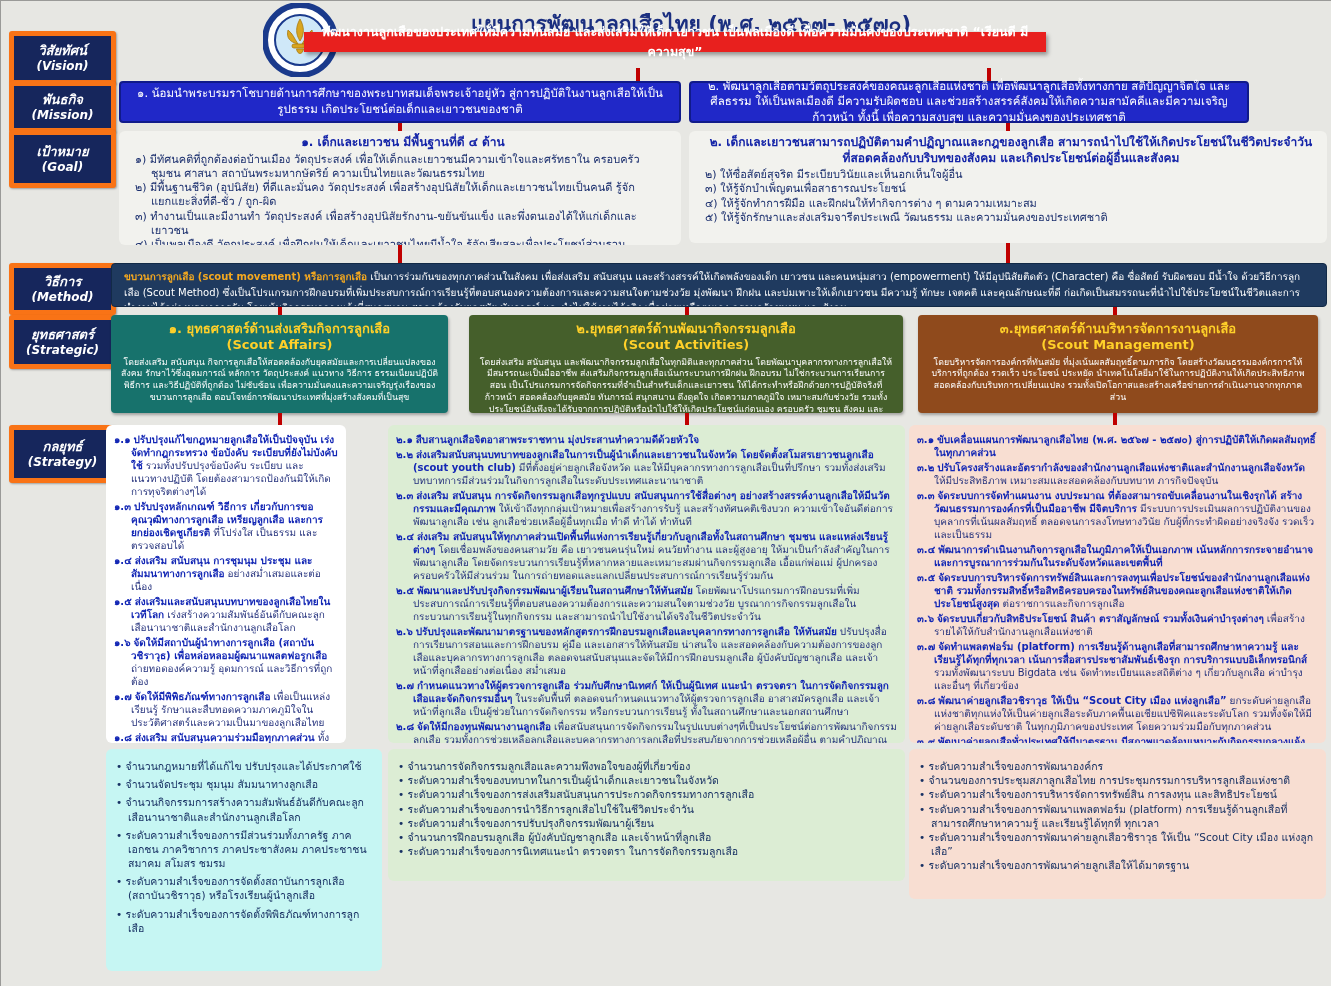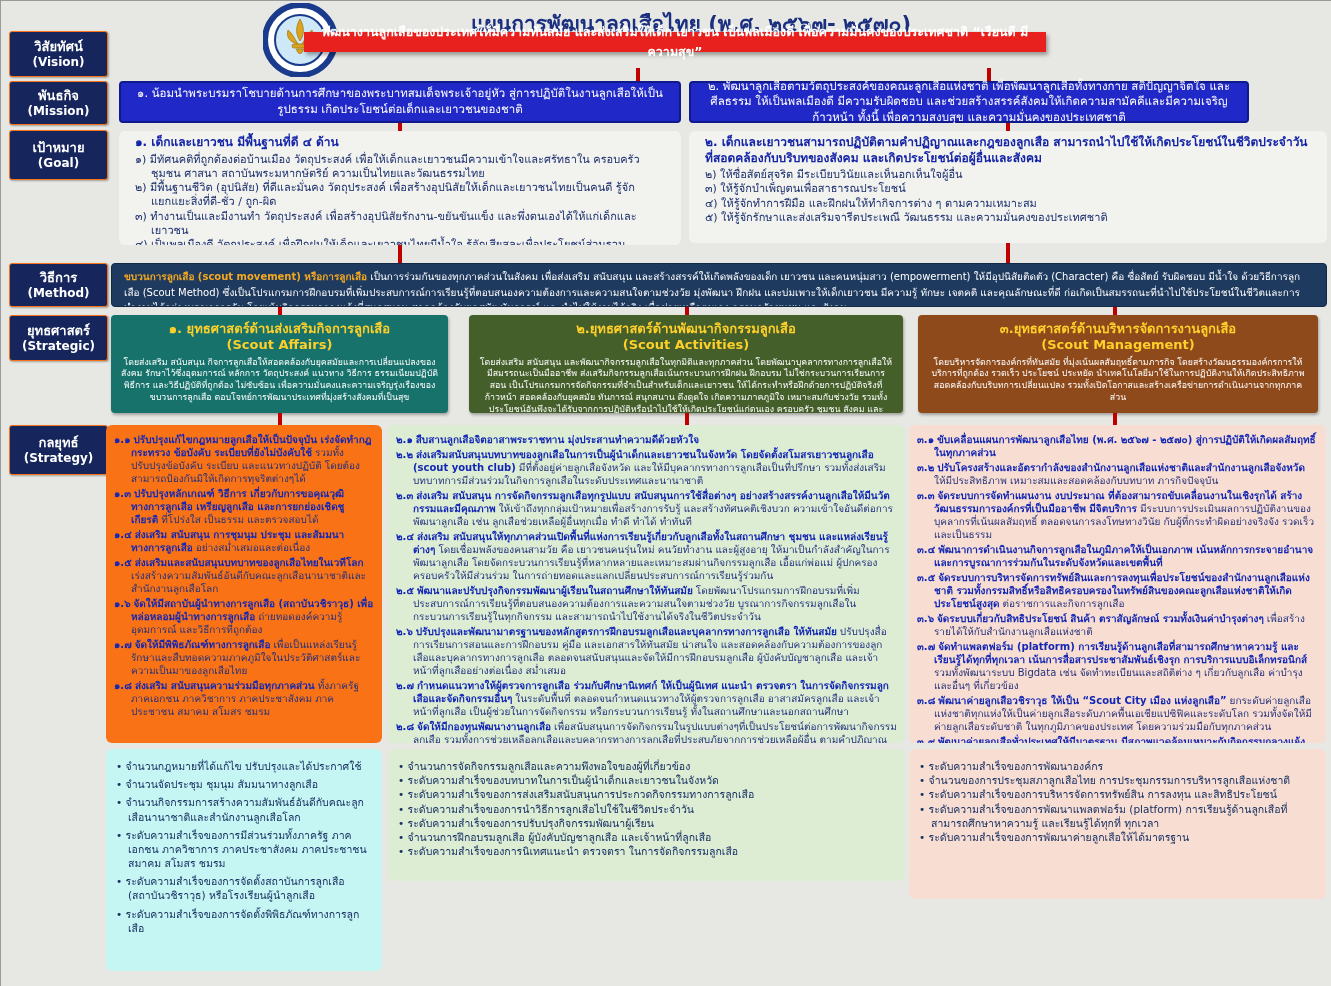--- a/index.html
+++ b/index.html
@@ -1,22 +1,22 @@
 <!DOCTYPE html>
 <html><head>
 <meta charset="utf-8">
 <style>
   html,body{margin:0;padding:0;background:#c9c9c5;}
   .canvas{position:relative;width:1331px;height:986px;background:#e7e7e3;overflow:hidden;
           border:1px solid #9a9a98;font-family:"DejaVu Sans","Liberation Sans",sans-serif;}
 
   
   .side{position:absolute;left:8px;width:97px;background:#16265c;color:#fff;text-align:center;
-        border-radius:3px;border:1px solid #f97316;display:flex;flex-direction:column;
-        justify-content:center;font-weight:bold;box-shadow:1px 1px 2px rgba(0,0,0,.3);}
+        border-radius:3px;border:5px solid #f97316;display:flex;flex-direction:column;
+        justify-content:center;font-weight:bold;box-shadow:1px 1px 2px rgba(0,0,0,.3);font-style:italic;}
   .side .th{font-size:13px;line-height:1.2;}
   .side .en{font-size:12px;line-height:1.2;}
   .sv{top:30px;height:44px}.sm{top:80px;height:42px}.sg{top:129px;height:48px}
   .sme{top:262px;height:42px}.sst{top:314px;height:44px}.ssy{top:424px;height:48px}
 
   
   .title{position:absolute;left:340px;top:6px;width:700px;text-align:center;
          font-size:21px;font-weight:bold;color:#1b2f80;}
   .banner{position:absolute;left:303px;top:31px;width:742px;height:20px;background:#e8201e;
           color:#fff;display:flex;align-items:center;justify-content:center;text-align:center;
@@ -27,21 +27,21 @@
   
   .mission{position:absolute;top:80px;height:42px;background:#2028c8;border:2px solid #101a8a;
            border-radius:4px;color:#fff;font-size:11.5px;display:flex;align-items:center;
            justify-content:center;text-align:center;padding:2px 12px;box-sizing:border-box;line-height:1.35;}
   .m1{left:118px;width:562px}.m2{left:688px;width:560px}
 
   
   .goal{position:absolute;top:130px;background:#f2f2ee;border-radius:6px;color:#1b2f6e;
         font-size:11px;padding:4px 10px 4px 16px;box-sizing:border-box;overflow:hidden;line-height:1.3;}
   .g1{left:118px;width:562px;height:114px}.g2{left:688px;width:638px;height:112px}
-  .goal .gtitle{font-weight:bold;color:#1424a8;font-size:12px;margin-bottom:2px;padding:0;text-indent:0;}
+  .goal .gtitle{text-align:center;font-weight:bold;color:#1424a8;font-size:12px;margin-bottom:2px;padding:0;text-indent:0;}
   .goal .gi{padding-left:16px;text-indent:-16px;}
 
   
   .method{position:absolute;left:110px;top:262px;width:1216px;height:44px;background:#1f3a5f;
           border-radius:4px;color:#fff;font-size:10px;padding:5px 12px;box-sizing:border-box;
           line-height:1.55;overflow:hidden;border:1px solid #122a47;}
   .method .lead{color:#f5a91f;font-weight:bold;}
 
   
   .strat{position:absolute;top:314px;height:98px;border-radius:4px;color:#fff;text-align:center;
@@ -49,21 +49,21 @@
   .st1{left:110px;width:337px;background:#17726c}
   .st2{left:468px;width:434px;background:#455f2b}
   .st3{left:917px;width:400px;background:#8f4a1c}
   .strat .t1,.strat .t2{font-weight:bold;color:#ffd029;font-size:13px;line-height:1.25;}
   .strat .t2{margin-bottom:3px;}
   .strat .desc{font-size:8.8px;line-height:1.35;}
 
   
   .sbody{position:absolute;top:424px;height:318px;border-radius:6px;padding:8px 8px;
          box-sizing:border-box;overflow:hidden;font-size:10px;line-height:1.3;}
-  .b1{left:105px;width:276px;background:#f97316;}
+  .b1{left:105px;width:240px;background:#ffffff;}
   .b2{left:387px;width:517px;background:#dcedd4;}
   .b3{left:908px;width:417px;background:#f8ded2;}
   .s-item{padding-left:17px;text-indent:-17px;margin-bottom:2px;}
   .s-item .num,.s-item .b{font-weight:bold;color:#1327b5;}
   .s-item .num{margin-right:3px;}
   .s-item .b{margin-right:3px;}
   .s-item .t{color:#23307c;}
 
   
   .kpi{position:absolute;border-radius:6px;padding:10px 10px;box-sizing:border-box;overflow:hidden;
@@ -177,21 +177,21 @@
 
       <div class="s-item">
         <span class="num">๑.๔</span><span class="b">ส่งเสริม สนับสนุน การชุมนุม ประชุม และสัมมนาทางการลูกเสือ</span><span class="t">อย่างสม่ำเสมอและต่อเนื่อง</span>
       </div>
 
       <div class="s-item">
         <span class="num">๑.๕</span><span class="b">ส่งเสริมและสนับสนุนบทบาทของลูกเสือไทยในเวทีโลก</span><span class="t">เร่งสร้างความสัมพันธ์อันดีกับคณะลูกเสือนานาชาติและสำนักงานลูกเสือโลก</span>
       </div>
 
       <div class="s-item">
-        <span class="num">๑.๖</span><span class="b">จัดให้มีสถาบันผู้นำทางการลูกเสือ (สถาบันวชิราวุธ) เพื่อหล่อหลอมผู้นำทางการลูกเสือ</span><span class="t">ถ่ายทอดองค์ความรู้ อุดมการณ์ และวิธีการที่ถูกต้อง</span>
+        <span class="num">๑.๖</span><span class="b">จัดให้มีสถาบันผู้นำทางการลูกเสือ (สถาบันวชิราวุธ) เพื่อหล่อหลอมผู้ฒนาแพลตฟอรูกเสือ</span><span class="t">ถ่ายทอดองค์ความรู้ อุดมการณ์ และวิธีการที่ถูกต้อง</span>
       </div>
 
       <div class="s-item">
         <span class="num">๑.๗</span><span class="b">จัดให้มีพิพิธภัณฑ์ทางการลูกเสือ</span><span class="t">เพื่อเป็นแหล่งเรียนรู้ รักษาและสืบทอดความภาคภูมิใจในประวัติศาสตร์และความเป็นมาของลูกเสือไทย</span>
       </div>
 
       <div class="s-item">
         <span class="num">๑.๘</span><span class="b">ส่งเสริม สนับสนุนความร่วมมือทุกภาคส่วน</span><span class="t">ทั้งภาครัฐ ภาคเอกชน ภาควิชาการ ภาคประชาสังคม ภาคประชาชน สมาคม สโมสร ชมรม</span>
       </div>
     </div>
@@ -286,20 +286,21 @@
       <div class="ki">•&nbsp;<span>ระดับความสำเร็จของการปรับปรุงกิจกรรมพัฒนาผู้เรียน</span></div>
       <div class="ki">•&nbsp;<span>จำนวนการฝึกอบรมลูกเสือ ผู้บังคับบัญชาลูกเสือ และเจ้าหน้าที่ลูกเสือ</span></div>
       <div class="ki">•&nbsp;<span>ระดับความสำเร็จของการนิเทศแนะนำ ตรวจตรา ในการจัดกิจกรรมลูกเสือ</span></div>
     </div>
   <div class="kpi k3">
 
   <div class="ki">•&nbsp;<span>ระดับความสำเร็จของการพัฒนาองค์กร</span></div>
       <div class="ki">•&nbsp;<span>จำนวนของการประชุมสภาลูกเสือไทย การประชุมกรรมการบริหารลูกเสือแห่งชาติ</span></div>
       <div class="ki">•&nbsp;<span>ระดับความสำเร็จของการบริหารจัดการทรัพย์สิน การลงทุน และสิทธิประโยชน์</span></div>
       <div class="ki">•&nbsp;<span>ระดับความสำเร็จของการพัฒนาแพลตฟอร์ม (platform) การเรียนรู้ด้านลูกเสือที่สามารถศึกษาหาความรู้ และเรียนรู้ได้ทุกที่ ทุกเวลา</span></div>
+      <div class="ki">•&nbsp;<span>ระดับความสำเร็จของการพัฒนาค่ายลูกเสือวชิราวุธ ให้เป็น “Scout City เมือง แห่งลูกเสือ”</span></div>
       <div class="ki">•&nbsp;<span>ระดับความสำเร็จของการพัฒนาค่ายลูกเสือให้ได้มาตรฐาน</span></div>
     </div>
 
   <div class="conn" style="left:635px;top:67px;height:13px"></div>
   <div class="conn" style="left:986px;top:67px;height:13px"></div>
   <div class="conn" style="left:397px;top:122px;height:8px"></div>
   <div class="conn" style="left:1005px;top:122px;height:8px"></div>
   <div class="conn" style="left:397px;top:244px;height:18px"></div>
   <div class="conn" style="left:1005px;top:242px;height:20px"></div>
   <div class="conn" style="left:277px;top:306px;height:8px"></div>

